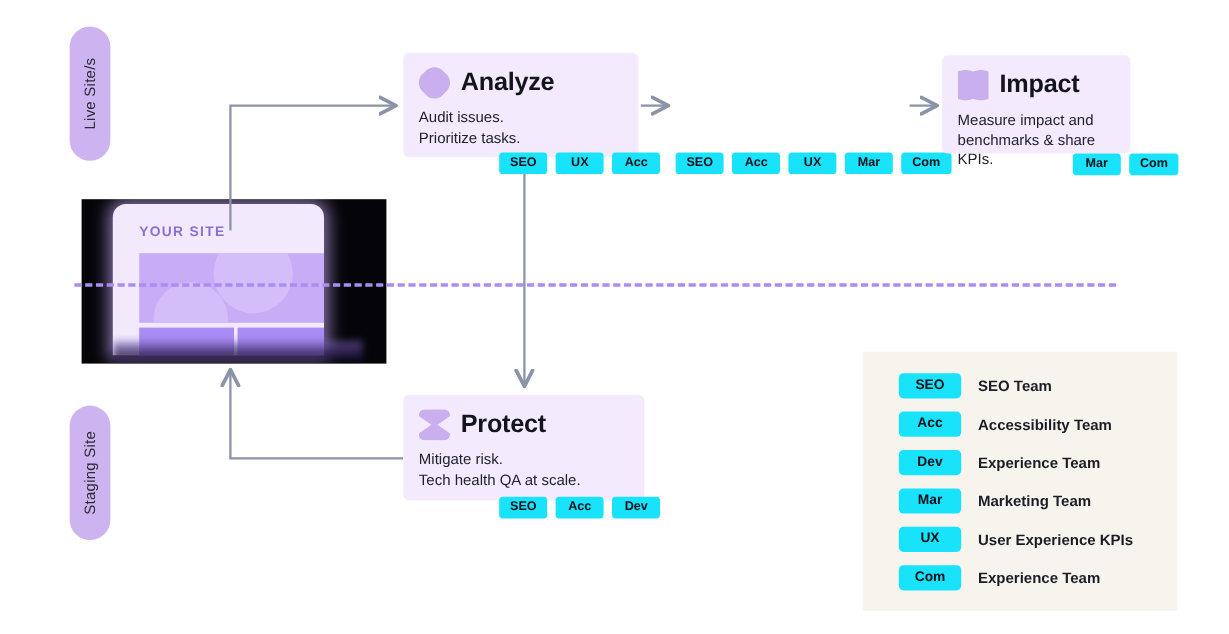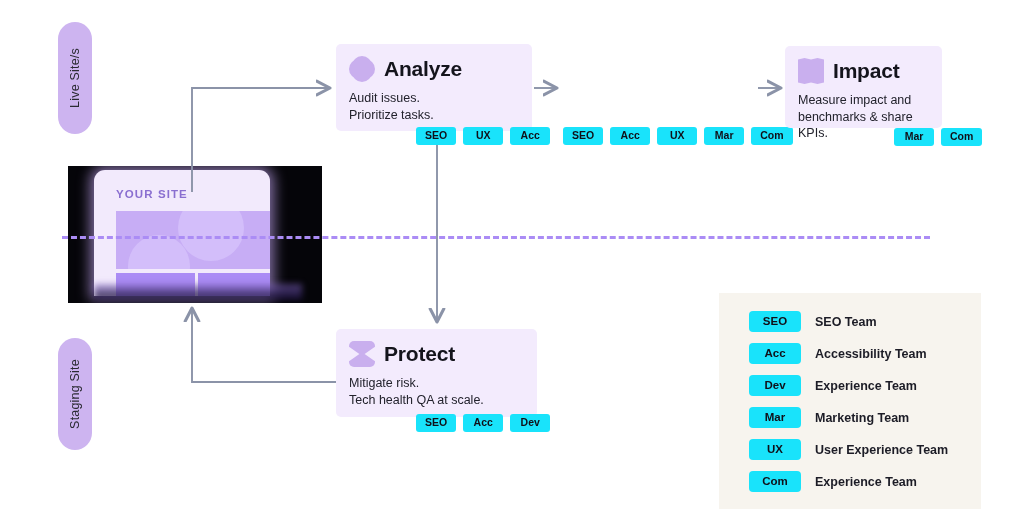--- a/index.html
+++ b/index.html
@@ -365,21 +365,21 @@
     <div class="legend-row" style="top:82px;">
       <div class="legend-chip">Dev</div>
       <div class="legend-label">Experience Team</div>
     </div>
     <div class="legend-row" style="top:114px;">
       <div class="legend-chip">Mar</div>
       <div class="legend-label">Marketing Team</div>
     </div>
     <div class="legend-row" style="top:146px;">
       <div class="legend-chip">UX</div>
-      <div class="legend-label">User Experience Team</div>
+      <div class="legend-label">User Experience KPIs</div>
     </div>
     <div class="legend-row" style="top:178px;">
       <div class="legend-chip">Com</div>
       <div class="legend-label">Experience Team</div>
     </div>
   </div>
 
 </div>
 
 </body></html>

